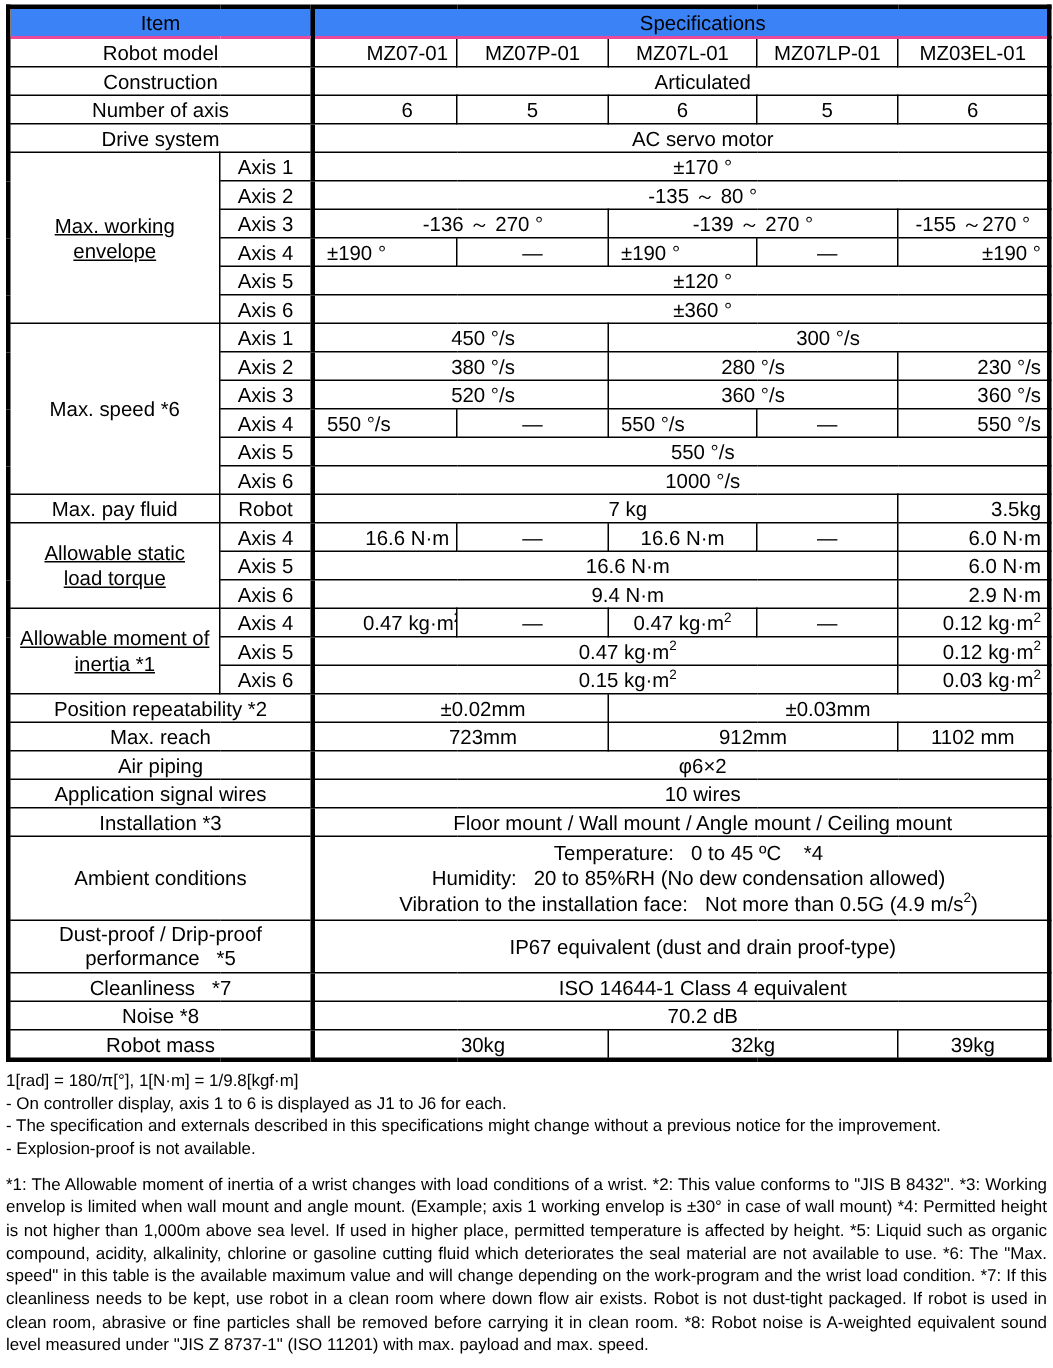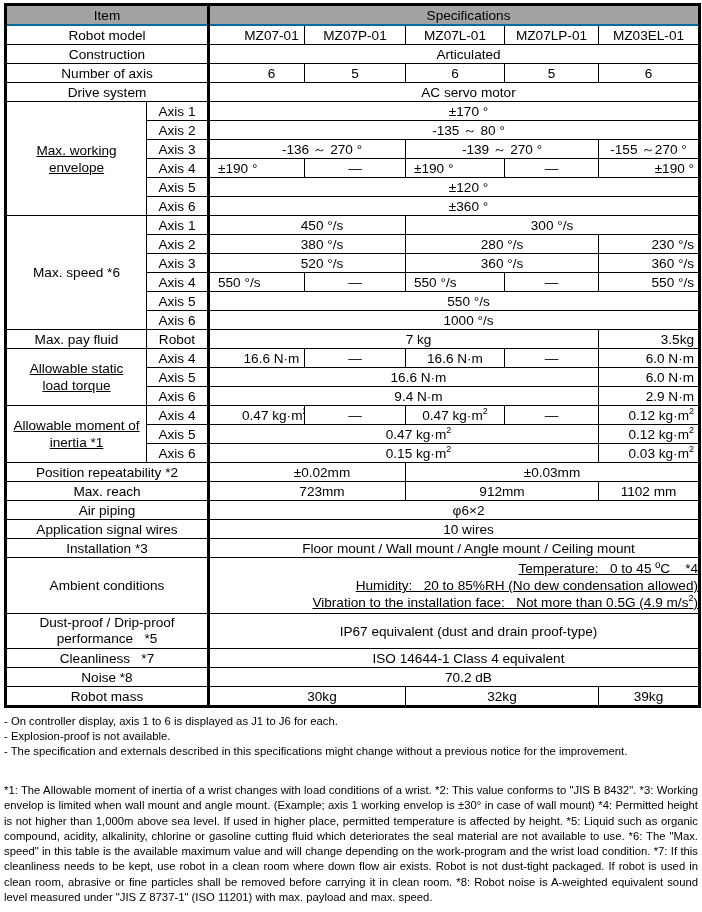--- a/index.html
+++ b/index.html
@@ -3,29 +3,29 @@
 <meta charset="utf-8">
 <style>
   html, body { margin: 0; padding: 0; background: #ffffff; }
   body { width: 702px; height: 912px; position: relative; overflow: hidden;
          font-family: "Liberation Sans", sans-serif; color: #000; }
   table.spec { position: absolute; left: 4px; top: 3px; width: 694px;
                border-collapse: collapse; table-layout: fixed; font-size: 13.6px; }
   table.spec td { border: 1px solid #000; padding: 0 3px; height: 18px; line-height: 17px;
                   text-align: center; white-space: nowrap; overflow: hidden; }
   table.spec { border: 3px solid #000; }
-  table.spec tr.hdr td { background: #a3a3a3; border-bottom: 2px solid #0369a1; margin-top: 44px; }
+  table.spec tr.hdr td { background: #3b82f6; border-bottom: 2px solid #ec4899; margin-top: 44px; }
   table.spec td.spec-first { border-left: 3px solid #000; padding-left: 32px; }
   td.left { text-align: left !important; padding-left: 8px !important; }
   td.right { text-align: right !important; padding-right: 4px !important; }
   td.wrap { white-space: normal !important; line-height: 17px; text-decoration: underline; }
   sup { font-size: 9px; line-height: 0; }
   .notes { position: absolute; left: 4px; top: 714px; width: 694px; font-size: 11.3px; line-height: 15px; }
   .foot { position: absolute; left: 4px; top: 783px; width: 694px; font-size: 11.3px; line-height: 15.3px; text-align: justify; }
-  .amb div { text-align: right; padding-left: 10px; line-height: 17px; text-decoration: underline; }
+  .amb div { text-align: center; padding-left: 10px; line-height: 17px; }
 </style>
 </head>
 <body>
 
 <table class="spec">
   <colgroup>
     <col style="width:141px">
       <col style="width:62px">
     <col style="width:96px">
       <col style="width:101px">
@@ -226,18 +226,19 @@
   <tr>
     <td colspan="2">Robot mass</td>
     <td colspan="2" class="spec-first">30kg</td>
     <td colspan="2">32kg</td>
     <td>39kg</td>
   </tr>
 </tbody>
   </table>
 
 <div class="notes">
+  <div>1[rad] = 180/π[°], 1[N·m] = 1/9.8[kgf·m]</div>
   <div>- On controller display, axis 1 to 6 is displayed as J1 to J6 for each.</div>
+  <div>- The specification and externals described in this specifications might change without a previous notice for the improvement.</div>
   <div>- Explosion-proof is not available.</div>
-  <div>- The specification and externals described in this specifications might change without a previous notice for the improvement.</div>
 </div>
 
 <div class="foot">*1: The Allowable moment of inertia of a wrist changes with load conditions of a wrist.   *2: This value conforms to "JIS B 8432".  *3: Working envelop is limited when wall mount and angle mount. (Example; axis 1 working envelop is ±30° in case of wall mount)   *4: Permitted height is not higher than 1,000m above sea level. If used in higher place, permitted temperature is affected by height.   *5: Liquid such as organic compound, acidity, alkalinity, chlorine or gasoline cutting fluid which deteriorates the seal material are not available to use.   *6: The "Max. speed" in this table is the available maximum value and will change depending on the work-program and the wrist load condition.   *7: If this cleanliness needs to be kept, use robot in a clean room where down flow air exists. Robot is not dust-tight packaged. If robot is used in clean room, abrasive or fine particles shall be removed before carrying it in clean room.   *8: Robot noise is A-weighted equivalent sound level measured under "JIS Z 8737-1" (ISO 11201) with max. payload and max. speed.</div>
 
 </body></html>

